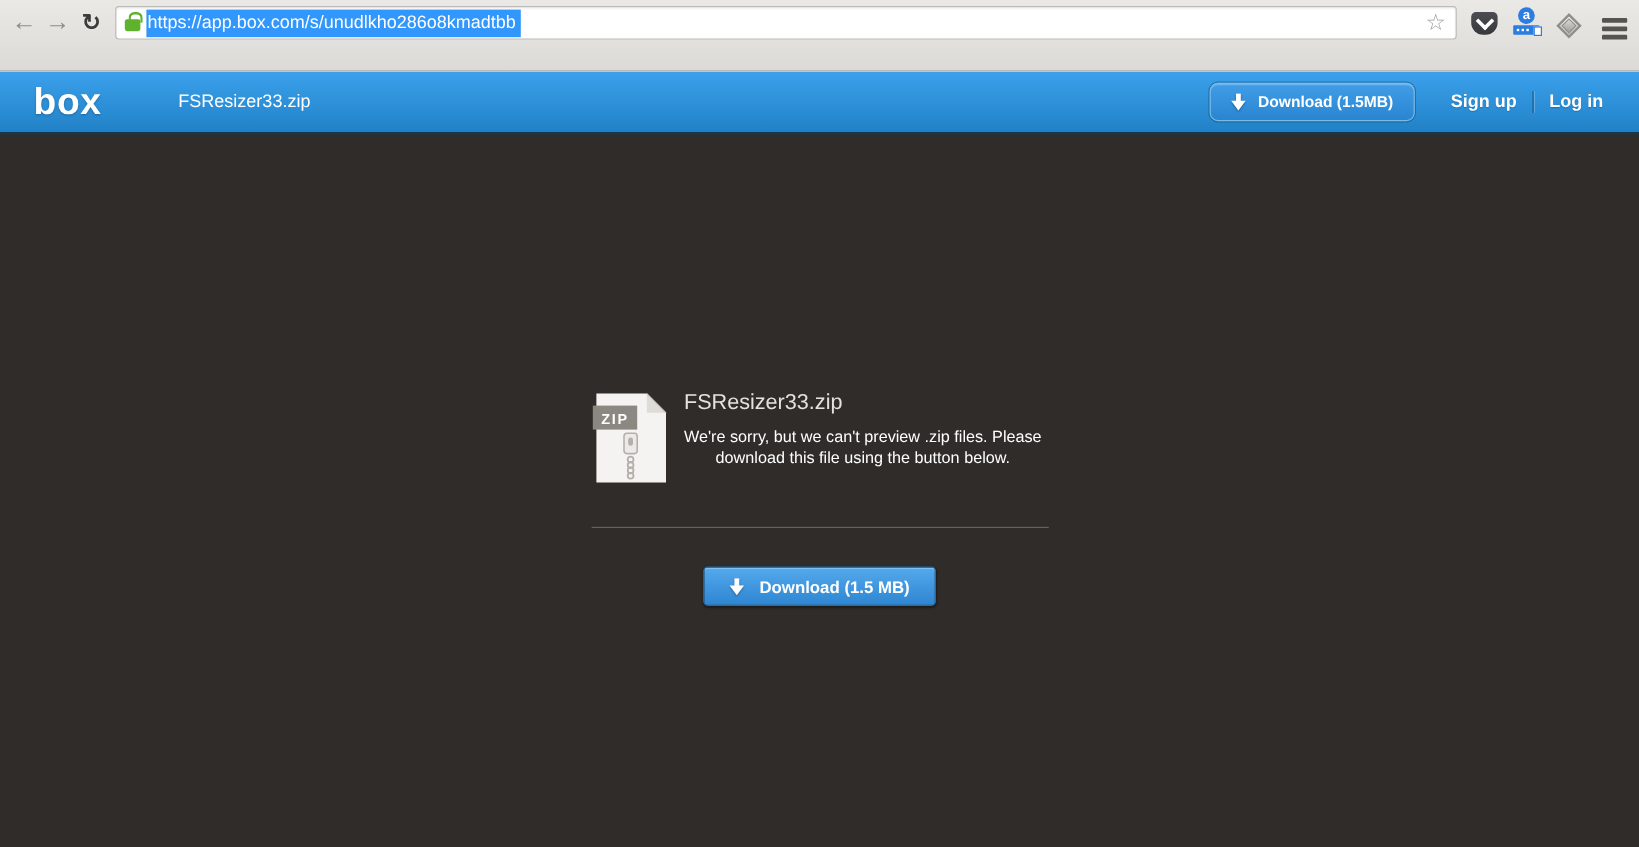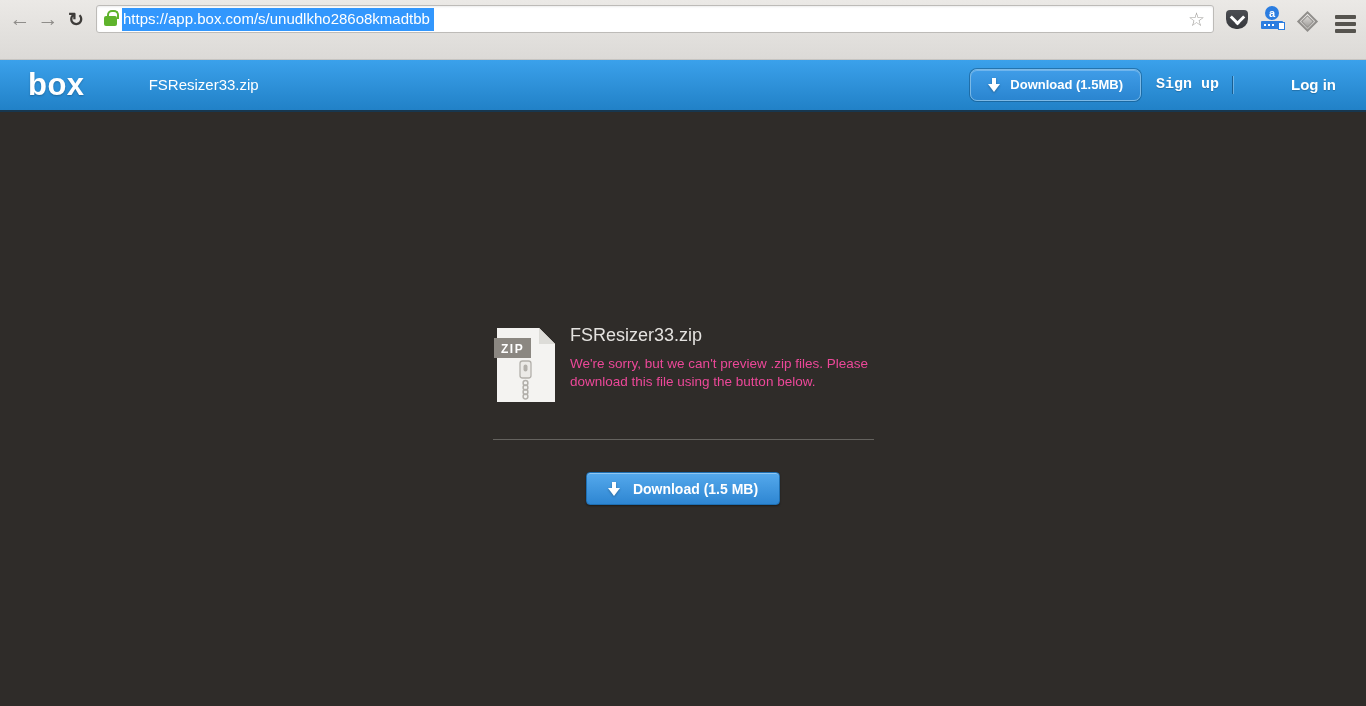--- a/index.html
+++ b/index.html
@@ -76,31 +76,31 @@
   .btn-dl-hdr {
     height:32px; padding:0 17px; display:flex; align-items:center; gap:10px;
     background:linear-gradient(#409de8,#2a85d0);
     border:1px solid #7cb9e6; border-radius:7px;
     box-shadow:0 0 0 1px rgba(16,76,120,.5), inset 0 1px 0 rgba(255,255,255,.25);
     color:#fff; font-size:13px; font-weight:bold; cursor:pointer;
   }
   .dl-arrow { position:relative; width:12px; height:14px; flex:0 0 auto; filter:drop-shadow(0 1px 1px rgba(0,0,0,.3)); }
   .dl-arrow::before { content:""; position:absolute; left:4px; top:0; width:4px; height:7px; background:#fff; }
   .dl-arrow::after { content:""; position:absolute; left:0; top:6px; border-left:6px solid transparent; border-right:6px solid transparent; border-top:8px solid #fff; }
-  .hdr-link { color:#fff; font-size:15px; font-weight:bold; cursor:pointer; text-shadow:0 1px 1px rgba(0,0,0,.2);margin-left:45px; }
-  .hdr-link.signup { margin-left:15px;font-family:Liberation Mono, monospace; }
+  .hdr-link { color:#fff; font-size:15px; font-weight:bold; cursor:pointer; text-shadow:0 1px 1px rgba(0,0,0,.2); }
+  .hdr-link.signup { margin-left:30px; }
   .hdr-sep { width:1px; height:18px; background:rgba(12,62,100,.6); box-shadow:1px 0 0 rgba(255,255,255,.3); margin:0 13px; }
 
   
   .content { position:relative; height:592px; background:#2f2c29; }
   .file-row { display:flex; gap:15px; width:372px; margin:8px auto; padding-top:208px; }
   .zip-svg { flex:0 0 auto; overflow:visible; }
   .file-text { padding-top:0; }
   .file-title { font-size:18px; color:#e4e2df; font-weight:normal; margin:-3px 0 9px; }
-  .file-msg { font-size:13.5px; color:#ec4899; line-height:18px; }
+  .file-msg { font-size:13.5px; color:#ffffff; line-height:18px;text-align:center; }
   .divider { width:381px; height:1px; background:#64625e; margin:37px auto 0; }
   .btn-dl-main {
     display:flex; align-items:center; gap:13px; height:33px; width:fit-content;
     margin:32px auto 0; padding:0 21px;
     background:linear-gradient(#55a9ec,#2e86d2);
     border:1px solid #1e6fb2; border-radius:4px;
     box-shadow:inset 0 1px 0 rgba(255,255,255,.35), 0 1px 2px rgba(0,0,0,.4);
     color:#fff; font-size:14px; font-weight:bold; cursor:pointer;
   }
   .bottom-strip { position:absolute; left:0; bottom:0; width:100%; height:5px; background:#1b1917; }

